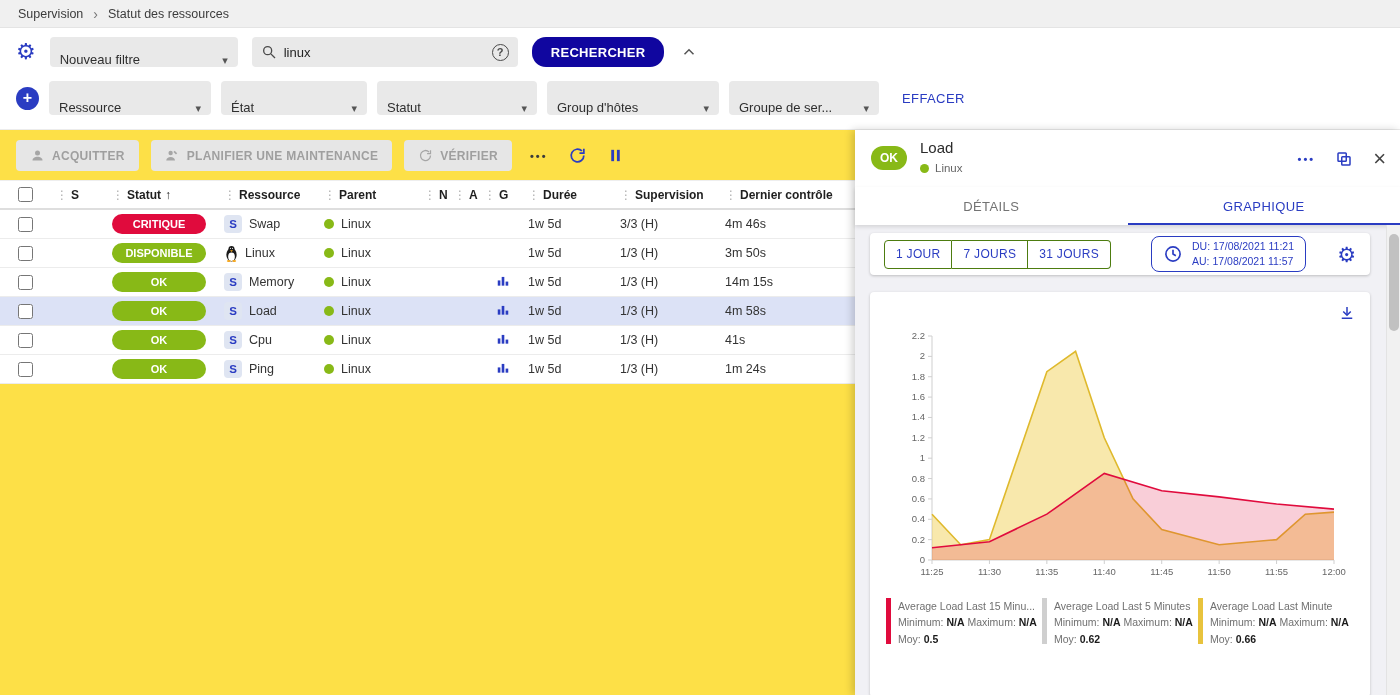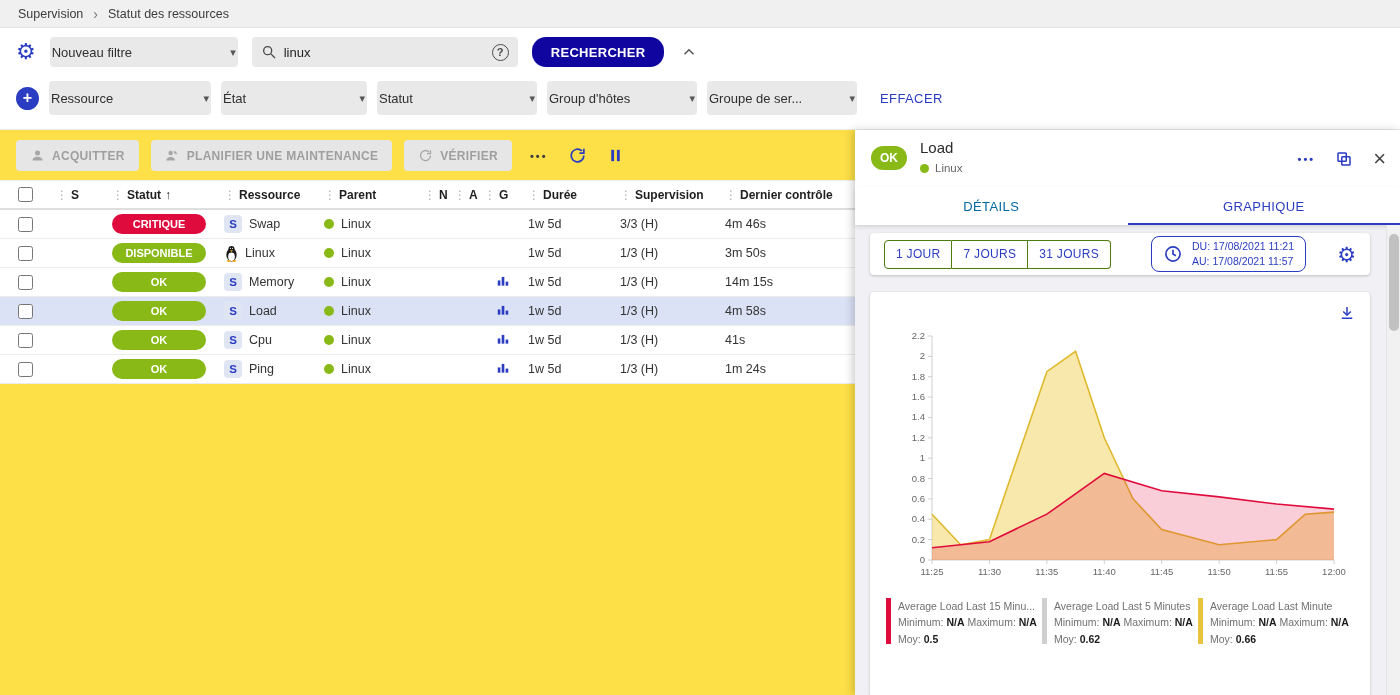--- a/index.html
+++ b/index.html
@@ -15,32 +15,32 @@
 
 
 .breadcrumb-bar{position:absolute;top:0;left:0;right:0;height:28px;background:#f0f0f0;display:flex;align-items:center;gap:10px;padding:0 18px;font-size:12.5px;color:#3c3c3c;border-bottom:1px solid #e4e4e4}
 .bc-item{cursor:pointer}
 .bc-sep{color:#777;font-size:14px}
 
 
 .filter-area{position:absolute;top:28px;left:0;right:0;height:102px;background:#fff;border-bottom:1px solid #ececec}
 .filter-row1{position:absolute;top:8px;left:16px;display:flex;align-items:center;gap:14px;height:32px}
 .icon-gear{color:var(--accent);font-size:22px;line-height:1;cursor:pointer}
-.select{background:#e9e9e9;border-radius:4px;height:30px;display:flex;align-items:center;justify-content:space-between;padding:0 2px;font-size:13px;color:#2f2f2f;cursor:pointer}
+.select{background:#e9e9e9;border-radius:4px;height:30px;display:flex;align-items:flex-end;justify-content:space-between;padding:0 10px;font-size:13px;color:#2f2f2f;cursor:pointer}
 .caret{color:#555;font-size:11px;margin-left:8px}
 .sel-filter{width:188px}
 .searchbox{width:266px;height:30px;background:#e9e9e9;border-radius:4px;display:flex;align-items:center;gap:7px;padding:0 9px}
 .searchbox input{flex:1;min-width:0;border:0;background:transparent;outline:none;font-size:13px;color:#222;font-family:inherit}
 .help{flex:none;width:17px;height:17px;border:1.5px solid #4a4a4a;border-radius:50%;display:flex;align-items:center;justify-content:center;font-size:11px;font-weight:bold;color:#4a4a4a;cursor:pointer}
 .search-btn{height:30px;padding:0 19px;border:0;border-radius:14px;background:var(--primary-dark);color:#fff;font-size:13px;font-weight:bold;letter-spacing:.3px;font-family:inherit;cursor:pointer}
 .chev-up{margin-left:2px;cursor:pointer;display:flex}
 .filter-row2{position:absolute;top:52px;left:16px;display:flex;align-items:center;gap:10px;height:36px}
 .icon-plus{width:23px;height:23px;flex:none;border-radius:50%;background:var(--accent);color:#fff;display:flex;align-items:center;justify-content:center;font-size:16px;font-weight:bold;cursor:pointer;line-height:1}
 .crit{height:34px}
-.w1{width:162px}.w2{width:146px}.w3{width:160px}.w4{width:150px}.w5{width:150px}
+.w1{width:162px}.w2{width:146px}.w3{width:160px}.w4{width:172px}.w5{width:150px}
 .link-clear{color:var(--accent);font-size:13px;letter-spacing:.4px;margin-left:13px;cursor:pointer}
 
 
 .listing{position:absolute;top:130px;left:0;width:855px;bottom:0;background:#fde047}
 .toolbar{display:flex;align-items:center;gap:12px;padding:10px 0 9px 16px}
 .tb-btn{height:31px;display:inline-flex;align-items:center;gap:7px;padding:0 14px;border:0;border-radius:4px;background:#e6e6e6;color:#9f9f9f;font-size:12px;font-weight:bold;letter-spacing:.3px;font-family:inherit}
 .dots-h{color:#3a3a3a;font-size:11px;letter-spacing:2px;font-weight:bold;cursor:pointer;margin-left:6px}
 .icon-btn{background:none;border:0;cursor:pointer;display:flex;align-items:center;margin-left:8px}
 
 
@@ -70,21 +70,21 @@
 .panel{position:absolute;left:855px;top:130px;right:0;bottom:0;background:#f1f1f5;box-shadow:-3px 0 8px rgba(0,0,0,.18);display:flex;flex-direction:column}
 .panel-head{position:relative;background:#fff;height:57px;flex:none}
 .ph-badge{position:absolute;left:16px;top:16px;background:var(--ok);color:#fff;font-size:12px;font-weight:bold;padding:5px 9px;border-radius:13px}
 .ph-title{position:absolute;left:65px;top:9px;font-size:15px;color:#2b2b2b}
 .ph-sub{position:absolute;left:65px;top:32px;display:flex;align-items:center;font-size:11.5px;color:#666}
 .ph-sub .pdot{width:9px;height:9px;margin-right:6px}
 .ph-actions{position:absolute;right:14px;top:0;height:57px;display:flex;align-items:center;gap:20px}
 .ph-more{color:var(--accent);font-size:11px;letter-spacing:2px;font-weight:bold;cursor:pointer}
 .ph-close{font-size:22px;color:#444;cursor:pointer;line-height:1}
 .panel-tabs{display:flex;background:#fff;height:38px;flex:none;box-shadow:0 2px 4px rgba(0,0,0,.12);position:relative;z-index:2}
-.tab{flex:1;display:flex;align-items:center;justify-content:center;font-size:13px;letter-spacing:.4px;color:#0369a1;cursor:pointer}
+.tab{flex:1;display:flex;align-items:center;justify-content:center;font-size:13px;letter-spacing:.4px;color:#737373;cursor:pointer}
 .tab.active{color:var(--accent);box-shadow:inset 0 -2px 0 var(--accent)}
 .panel-body{flex:1;padding:8px 30px 0 15px;overflow:hidden}
 .time-card{background:#fff;border-radius:4px;box-shadow:0 1px 3px rgba(0,0,0,.22);height:42px;display:flex;align-items:center;padding:0 14px}
 .period-group{display:flex}
 .pbtn{height:29px;padding:0 11px;background:#fff;border:1px solid #4d7c0f;color:var(--accent);font-size:12px;font-weight:500;letter-spacing:.3px;font-family:inherit;cursor:pointer}
 .pbtn:not(:first-child){border-left:0}
 .pbtn:first-child{border-radius:4px 0 0 4px}
 .pbtn:last-child{border-radius:0 4px 4px 0}
 .date-box{margin-left:40px;height:36px;border:1px solid var(--accent);border-radius:8px;display:flex;align-items:center;gap:9px;padding:0 11px;cursor:pointer}
 .date-lines{font-size:10.5px;line-height:1.4;color:var(--accent);text-align:left;white-space:nowrap}

